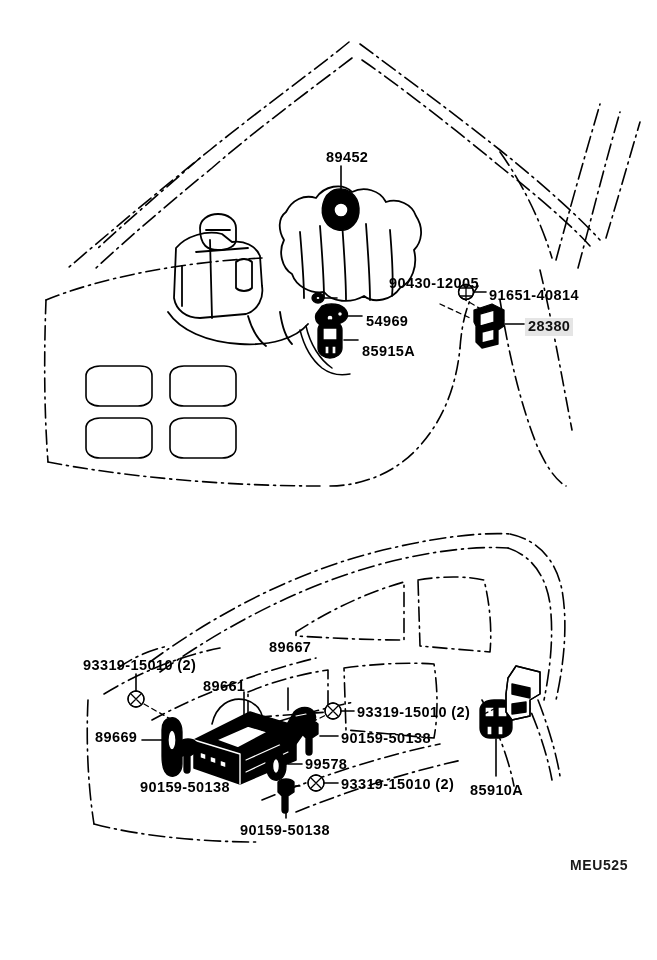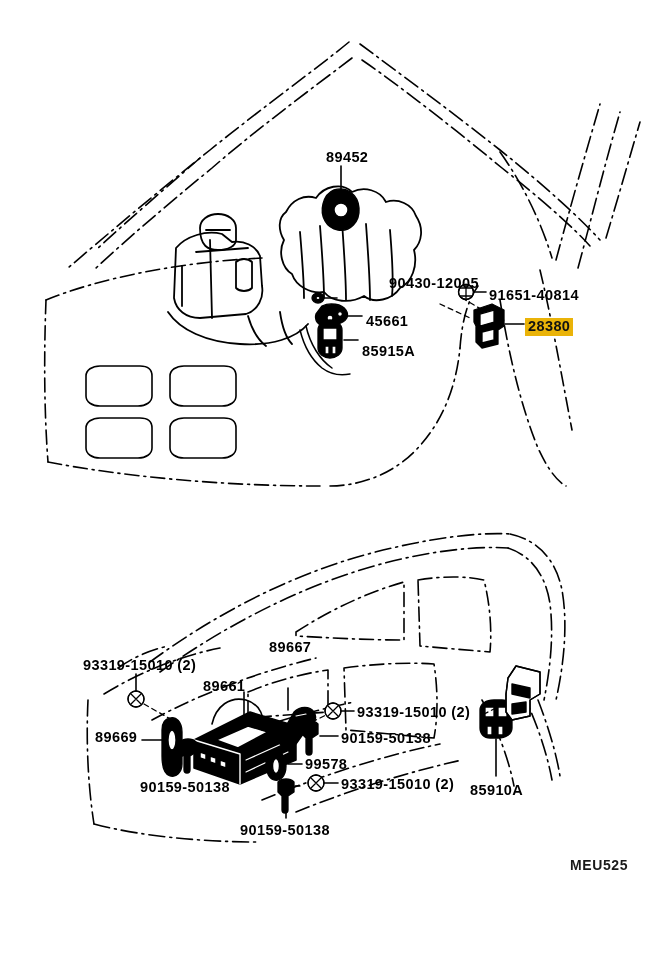--- a/index.html
+++ b/index.html
@@ -30,21 +30,21 @@
     position: absolute;
     font-family: "Liberation Sans", sans-serif;
     font-size: 14.5px;
     font-weight: 700;
     letter-spacing: 0.4px;
     color: #000000;
     white-space: nowrap;
     line-height: 1;
   }
   .lbl.hl {
-    background: #eab308;
+    background: #e5e5e5;
     color: #111111;
     padding: 1px 3px 2px 3px;
   }
   .watermark {
     position: absolute;
     font-family: "Liberation Sans", sans-serif;
     font-size: 14px;
     font-weight: 700;
     letter-spacing: 0.6px;
     color: #1a1a1a;
@@ -339,21 +339,21 @@
         <path d="M294,740 L300,734"></path>
       </g>
 
     </g>
   </svg>
 
   <div class="lbl" style="left:326px; top:150px;">89452</div>
 
   <div class="lbl" style="left:341px; top:276px;margin-left:48px;">90430-12005</div>
 
-  <div class="lbl" style="left:366px; top:314px;">45661</div>
+  <div class="lbl" style="left:366px; top:314px;">54969</div>
 
   <div class="lbl" style="left:362px; top:336px;margin-top:8px;">85915A</div>
 
   <div class="lbl" style="left:489px; top:288px;">91651-40814</div>
 
   <div class="lbl hl" style="left:525px; top:318px;">28380</div>
 
   <div class="lbl" style="left:83px; top:658px;">93319-15010 (2)</div>
 
   <div class="lbl" style="left:203px; top:679px;">89661</div>

